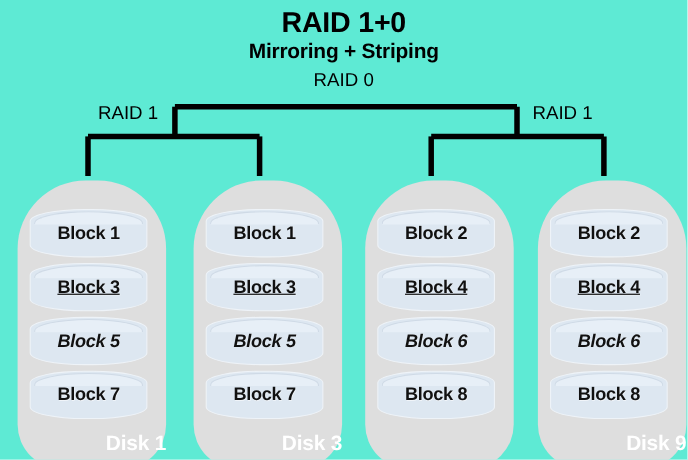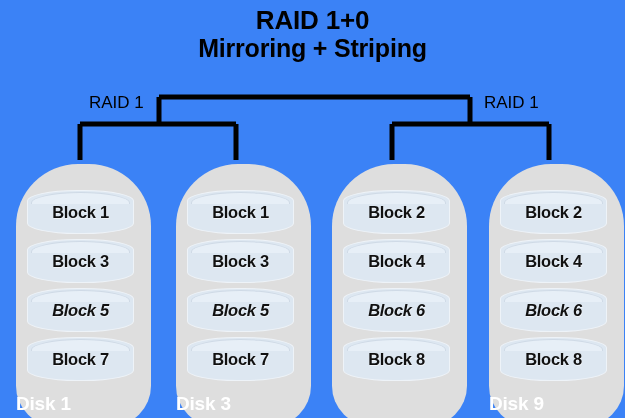--- a/index.html
+++ b/index.html
@@ -11,39 +11,39 @@
   body {
     width: 625px; height: 418px;
     font-family: "Liberation Sans", "DejaVu Sans", sans-serif;
     color: #000000;
     overflow: hidden;
   }
   #diagram {
     position: relative;
     width: 625px;
     height: 418px;
-    background: #3b82f6;
+    background: #5eead4;
   }
 
   
   .title {
     position: absolute;
     left: 0; right: 0;
     text-align: center;
     font-weight: bold;
     letter-spacing: -0.2px;
   }
   #main-title {
     top: 5px;
     font-size: 26px;
     line-height: 30px;
   }
   #sub-title {
     top: 36px;
-    font-size: 25px;
+    font-size: 19px;
     line-height: 24px;
   }
 
   
   .level-label {
     position: absolute;
     font-size: 17px;
     line-height: 20px;
     font-weight: normal;
     white-space: nowrap;
@@ -107,54 +107,55 @@
     position: absolute;
     top: 1px; left: 3px; right: 3px;
     height: 11px;
     border: 1px solid #cfdae6;
     border-bottom: none;
     border-radius: 50px 50px 0 0 / 11px 11px 0 0;
     background: #e7eff7;
     pointer-events: none;
   }
   .block-row-0 { top: 0px; }
-  .block-row-1 { top: 49px; }
+  .block-row-1 { top: 49px; text-decoration: underline; }
   .block-row-2 { top: 98px; font-style: italic; }
   .block-row-3 { top: 147px; justify-content: center; }
 
   .block-label {
     position: relative;
     z-index: 2;
     font-size: 16.5px;
     font-weight: bold;
     color: #111111;
     letter-spacing: -0.3px;
     text-shadow: 0.5px 0.5px 0 rgba(255,255,255,0.55);
   }
 
   .disk-name {
     position: absolute;
     bottom: 11px;
     left: 0; right: 0;
-    text-align: left;
+    text-align: right;
     font-size: 19px;
     font-weight: bold;
     color: #ffffff;
     letter-spacing: -0.2px;
   }
 </style>
 </head>
 <body>
 
 <div id="diagram">
 
   <div class="title" id="main-title">RAID 1+0</div>
 
   <div class="title" id="sub-title">Mirroring + Striping</div>
 
+  <div class="level-label" id="raid0-label">RAID 0</div>
 
   <div class="level-label" id="raid1-left-label">RAID 1</div>
 
   <div class="level-label" id="raid1-right-label">RAID 1</div>
 
   <svg id="connectors" viewBox="0 0 625 418">
     <g stroke="#000000" fill="none" stroke-width="5" stroke-linecap="butt">
 
       <path d="M 159 97 L 470 97"></path>
 

